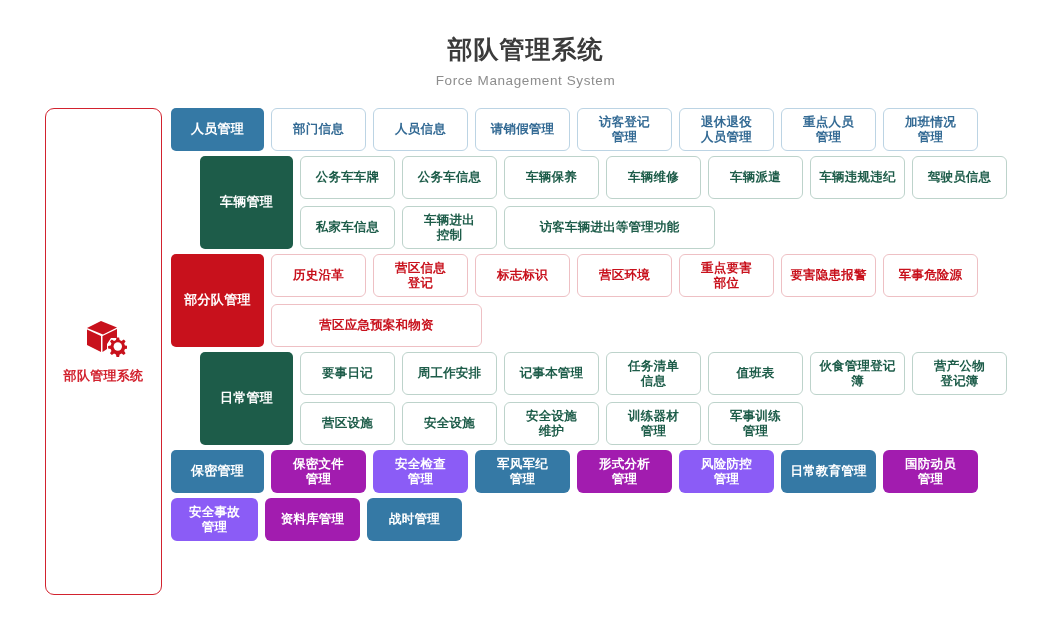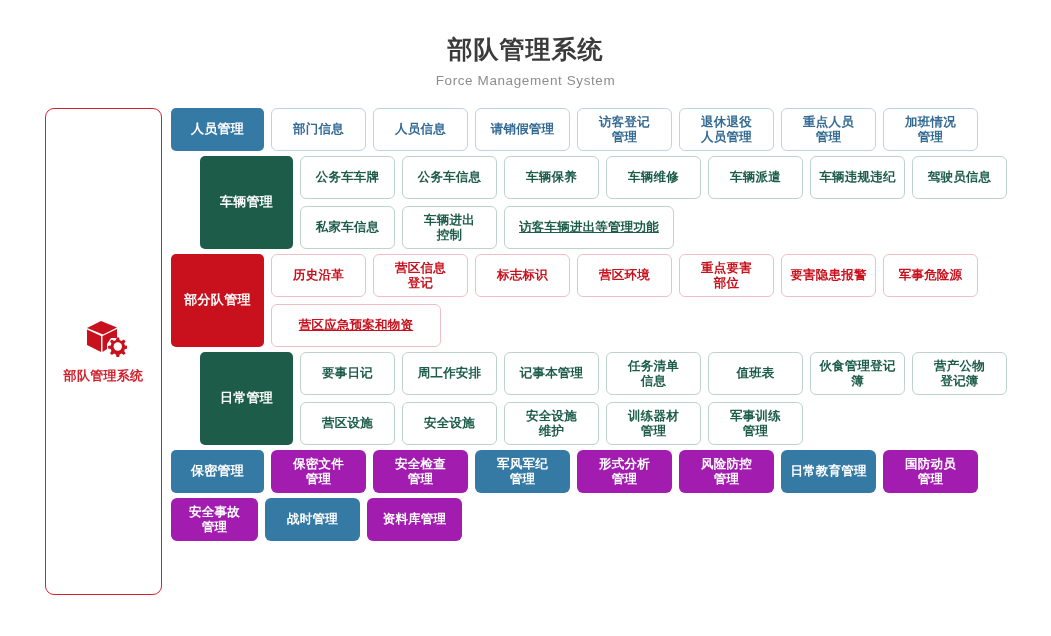--- a/index.html
+++ b/index.html
@@ -89,34 +89,34 @@
     align-items:center;
     justify-content:center;
     text-align:center;
     font-size:12.5px;
     font-weight:bold;
     line-height:1.2;
     letter-spacing:.2px;
     padding:2px 3px;
     flex:none;
   }
-  .card.wide{width:170px;text-decoration:underline;}
+  .card.wide{width:211px;}
   
   .theme-blue  .cat-label{background:#3579a5;}
   .theme-green .cat-label{background:#1d5c49;margin-left:29px;}
   .theme-red   .cat-label{background:#c8111c;}
 
   .card.blue {border-color:#bcd4e4;color:#336a94;}
   .card.green{border-color:#bdd3cb;color:#1d5c49;}
   .card.red  {border-color:#eec0c4;color:#c8111c;}
 
   .card.solid{border:none;color:#ffffff;}
   .card.solid.blue {background:#3579a5;}
   .card.solid.green{background:#a21caf;}
-  .card.solid.red  {background:#a21caf;}
+  .card.solid.red  {background:#8b5cf6;}
 </style>
 </head>
 <body>
 
 <div class="header">
   <div class="title">部队管理系统</div>
   <div class="subtitle">Force Management System</div>
 </div>
 
 <div class="body-wrap">
@@ -221,18 +221,18 @@
             <div class="card blue solid">军风军纪<br>管理</div>
             <div class="card green solid">形式分析<br>管理</div>
             <div class="card red solid">风险防控<br>管理</div>
             <div class="card blue solid">日常教育管理</div>
             <div class="card green solid">国防动员<br>管理</div>
           </div>
         </div>
       </div>
       <div class="item-row">
         <div class="card red solid" style="width: 87px;">安全事故<br>管理</div>
+        <div class="card green solid">资料库管理</div>
         <div class="card blue solid">战时管理</div>
-        <div class="card green solid">资料库管理</div>
       </div>
     </div>
 
 </div>
 
 </body></html>

